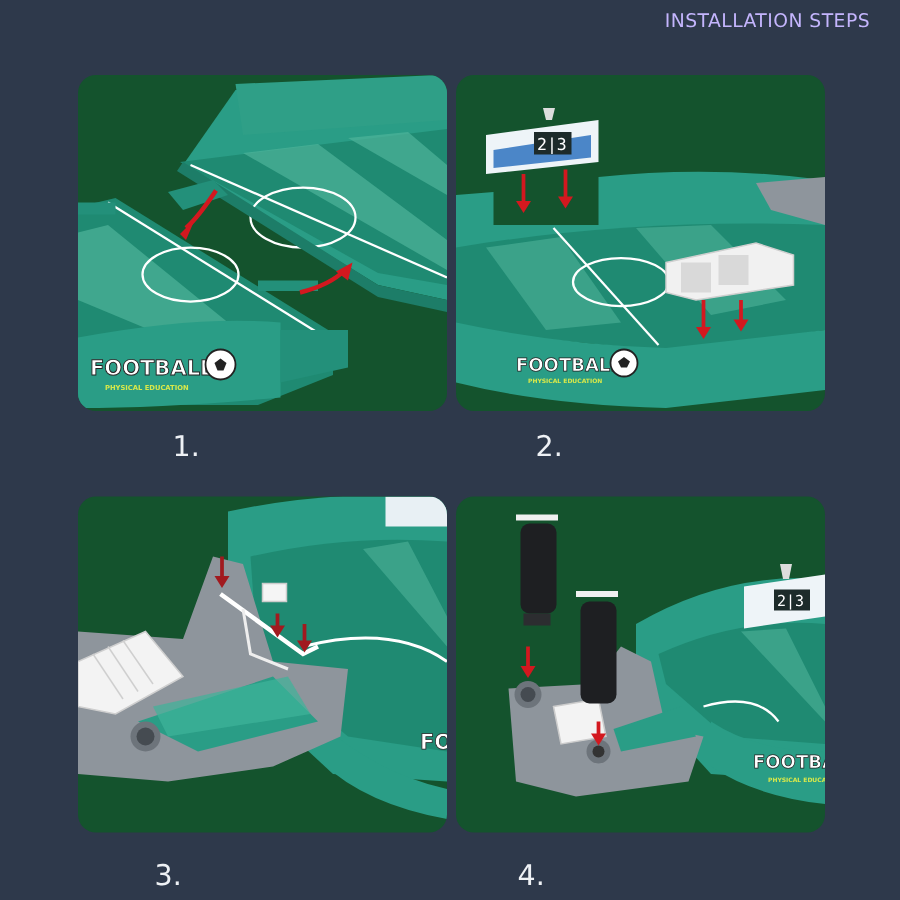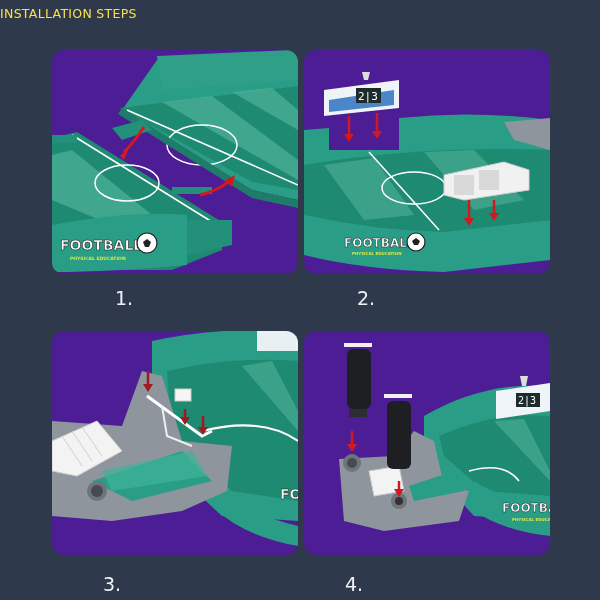--- a/index.html
+++ b/index.html
@@ -1,19 +1,19 @@
 <!DOCTYPE html>
 <html><head>
 <meta charset="utf-8">
 <style>
   * { box-sizing: border-box; margin: 0; padding: 0; }
   html, body { width: 600px; height: 600px; overflow: hidden; }
   body { background: #2e394b; font-family: "DejaVu Sans", sans-serif; position: relative; color: #eef1f5; }
-  .title { position: absolute; top: 6px; left: 0; width: 580px; text-align: left; font-size: 12.5px; letter-spacing: 0.3px; color: #fde047; }
-  .panel { position: absolute; width: 246px; height: 224px; background: #4c1d95; border-radius: 12px; overflow: hidden; }
+  .title { position: absolute; top: 6px; left: 0; width: 580px; text-align: right; font-size: 12.5px; letter-spacing: 0.3px; color: #c4b5fd; }
+  .panel { position: absolute; width: 246px; height: 224px; background: #14532d; border-radius: 12px; overflow: hidden; }
   .p1 { left: 52px; top: 50px; }
   .p2 { left: 304px; top: 50px; }
   .p3 { left: 52px; top: 331px; }
   .p4 { left: 304px; top: 331px; }
   .step { position: absolute; font-size: 19px; color: #eef1f5; }
   .s1 { left: 115px; top: 287px; }
   .s2 { left: 357px; top: 287px; }
   .s3 { left: 103px; top: 573px; }
   .s4 { left: 345px; top: 573px; }
   svg { display: block; }

